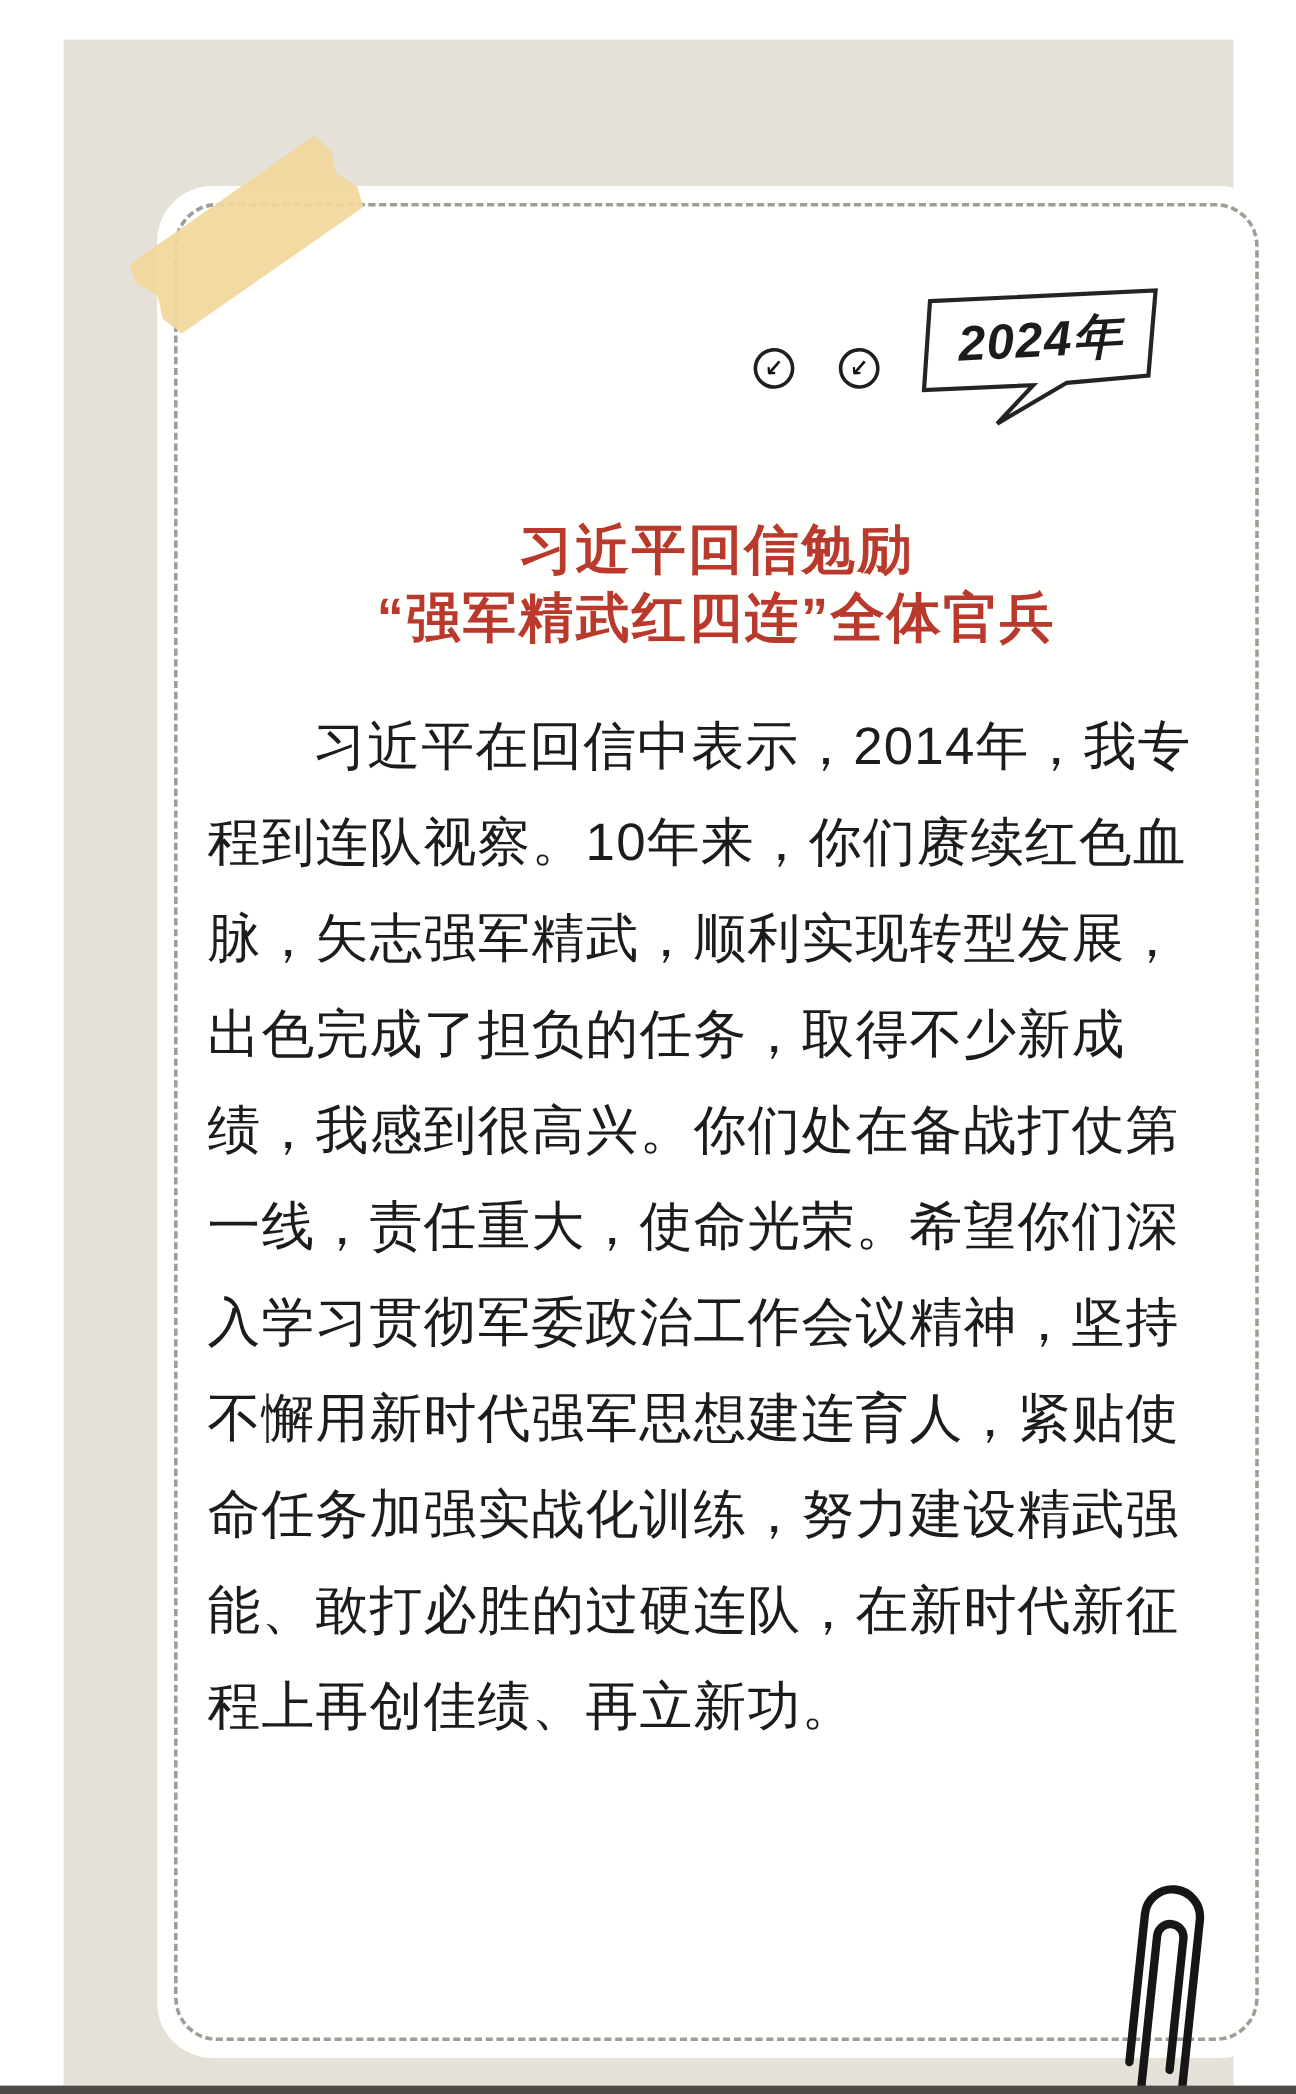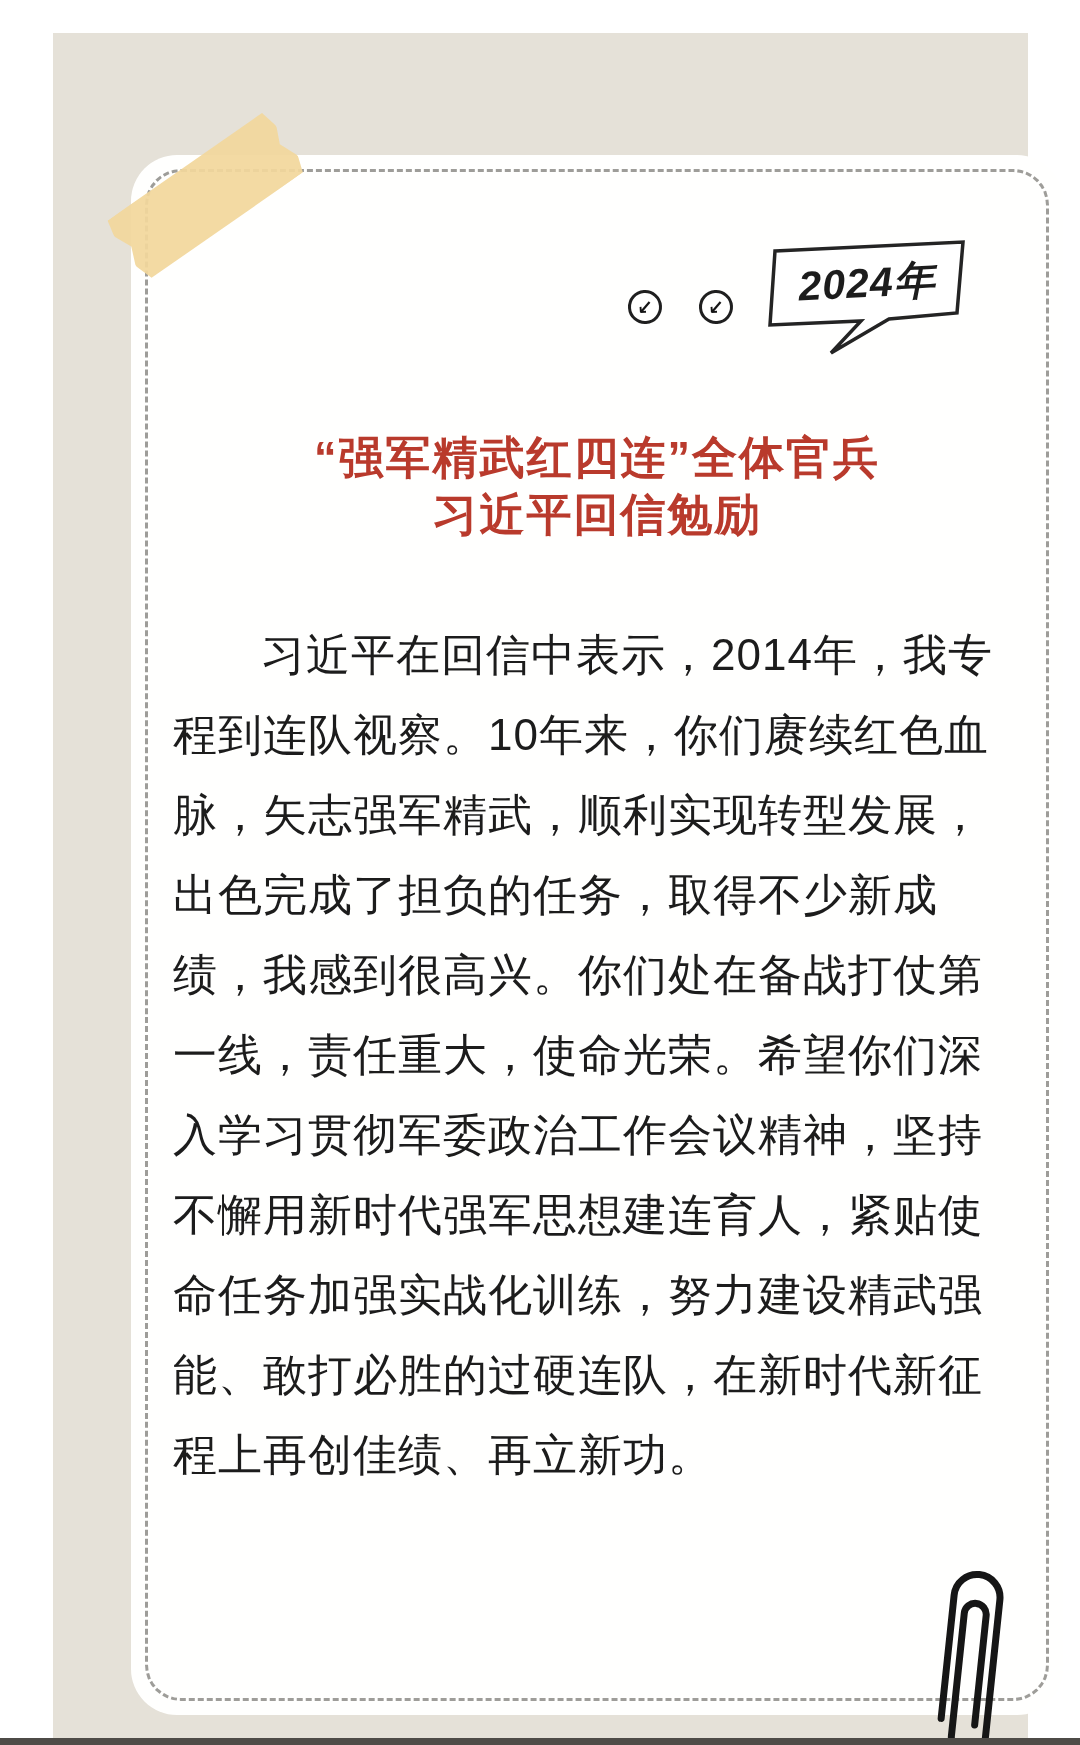--- a/index.html
+++ b/index.html
@@ -48,21 +48,21 @@
     transform:rotate(-3deg);letter-spacing:1px;
   }
   
   .title{
     position:absolute;left:92px;top:396px;width:904px;
     text-align:center;color:#b93a2c;font-weight:bold;
     font-size:45px;line-height:57px;letter-spacing:2px;
   }
   
   .body-text{
-    position:absolute;left:120px;top:582px;width:848px;
+    position:absolute;left:120px;top:550px;width:848px;
     color:#1c1c1c;font-size:44px;line-height:80px;
     letter-spacing:1px;white-space:pre-line;text-indent:2em;
     text-align:justify;
   }
   
   .paperclip-svg{position:absolute;left:866px;top:1526px;transform:rotate(6deg);}
   
   .bottom-bar{
     position:absolute;left:0;bottom:0;width:1080px;height:7px;background:#4e4b47;
   }
@@ -82,22 +82,22 @@
     <span class="circle-arrow" id="arrow2">
       <span>↙</span>
     </span>
 
     <svg class="bubble-svg" width="200" height="130" viewBox="0 0 200 130">
       <path d="M 8 14 L 196 5 L 190 76 L 122 82 L 64 116 L 94 84 L 3 88 Z" fill="#ffffff" stroke="#242424" stroke-width="3.5" stroke-linejoin="miter"></path>
     </svg>
     <div class="year-text">2024年</div>
 
     <div class="title">
+      <div>习近平回信勉励</div>
       <div>“强军精武红四连”全体官兵</div>
-      <div>习近平回信勉励</div>
     </div>
 
     <div class="body-text">习近平在回信中表示，2014年，我专
 程到连队视察。10年来，你们赓续红色血
 脉，矢志强军精武，顺利实现转型发展，
 出色完成了担负的任务，取得不少新成
 绩，我感到很高兴。你们处在备战打仗第
 一线，责任重大，使命光荣。希望你们深
 入学习贯彻军委政治工作会议精神，坚持
 不懈用新时代强军思想建连育人，紧贴使

